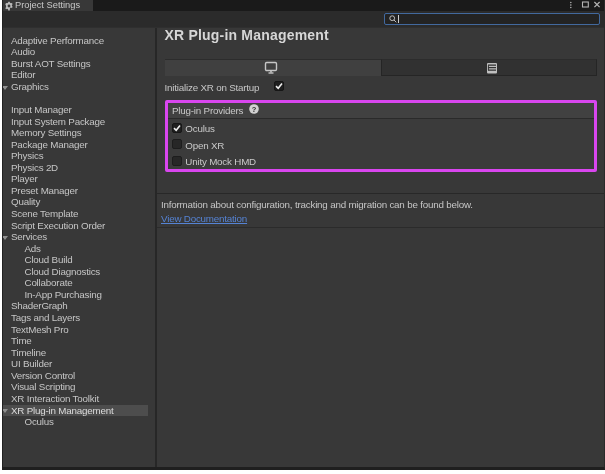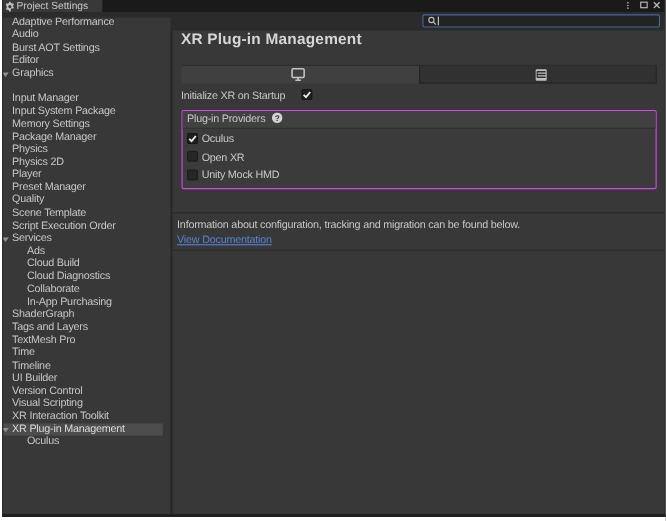--- a/index.html
+++ b/index.html
@@ -15,21 +15,21 @@
   color:#c9c9c9; font-size:9px; letter-spacing:0; }
 #tab0 span { position:absolute; left:12px; top:0.2px; font-size:9.3px; }
 #wctl { position:absolute; right:0px; top:0; }
 
 #toolbar { position:absolute; left:0; top:11px; right:0; height:17px; background:#2b2b2b;
   border-bottom:1px solid #2f2f2f; }
 #search { position:absolute; left:381px; top:1.5px; width:216px; height:12.5px;
   background:#232323; border:1px solid #42699e; border-radius:2px; }
 #search .cursor { position:absolute; left:13px; top:1.5px; width:1px; height:8px; background:#cfcfcf; }
 
-#sidebar { position:absolute; left:0; top:16px; width:152px; bottom:0; background:#383838;
+#sidebar { position:absolute; left:0; top:36px; width:152px; bottom:0; background:#383838;
   overflow:hidden; }
 #vsep { position:absolute; left:152px; top:28px; bottom:0; width:2px; background:#272727; }
 #main { position:absolute; left:154px; top:28px; right:0; bottom:0; background:#383838; }
 
 .it { position:absolute; left:0; width:145px; height:11.56px; line-height:11.9px;
   white-space:nowrap; }
 .it .t { position:absolute; left:8px; }
 .it.sub .t { left:21.5px; }
 .it .tri { position:absolute; left:-1px; top:4.8px; width:0; height:0;
   border-left:3.2px solid transparent; border-right:3.2px solid transparent;
@@ -40,21 +40,21 @@
   color:#d6d6d6; letter-spacing:0.2px; white-space:nowrap; }
 #tabs { position:absolute; left:7.5px; top:31px; width:432px; height:16.5px; }
 .ptab { position:absolute; top:0; height:16.5px; width:216px; }
 .ptab.on  { left:0; background:#404040; border-top:1px solid #2c2c2c; }
 .ptab.off { left:216px; background:#313131; border:1px solid #252525; border-top:1px solid #2c2c2c; }
 #initrow { position:absolute; left:7.5px; top:54.3px; height:11px; line-height:11px; }
 .cb { position:absolute; width:10px; height:10px; background:#272727;
   border:1px solid #1d1d1d; border-radius:2px; }
 
 #pbox { position:absolute; left:7.5px; top:72px; width:432px; height:72px;
-  background:#3b3b3b; border:1px solid #d946ef; border-radius:2px; }
+  background:#3b3b3b; border:3px solid #d946ef; border-radius:2px; }
 #pbox .hd { position:absolute; left:0; top:0; right:0; height:16px; background:#414141;
   border-bottom:1px solid #2a2a2a; color:#c9c9c9; line-height:16px;
   border-radius:2px 2px 0 0; }
 #pbox .hd span { margin-left:4.5px; }
 .prow { position:absolute; left:4px; height:11px; color:#c9c9c9; line-height:11px; }
 .prow .cb { left:0; top:0; }
 .prow .lb { position:absolute; left:13.8px; top:0.5px; white-space:nowrap; }
 #hsep1 { position:absolute; left:0; right:0; top:165px; height:1px; background:#282828; }
 #info { position:absolute; left:4px; top:170.5px; color:#c6c6c6; white-space:nowrap; }
 #doclink { position:absolute; left:4px; top:184.5px; color:#5583d4;

